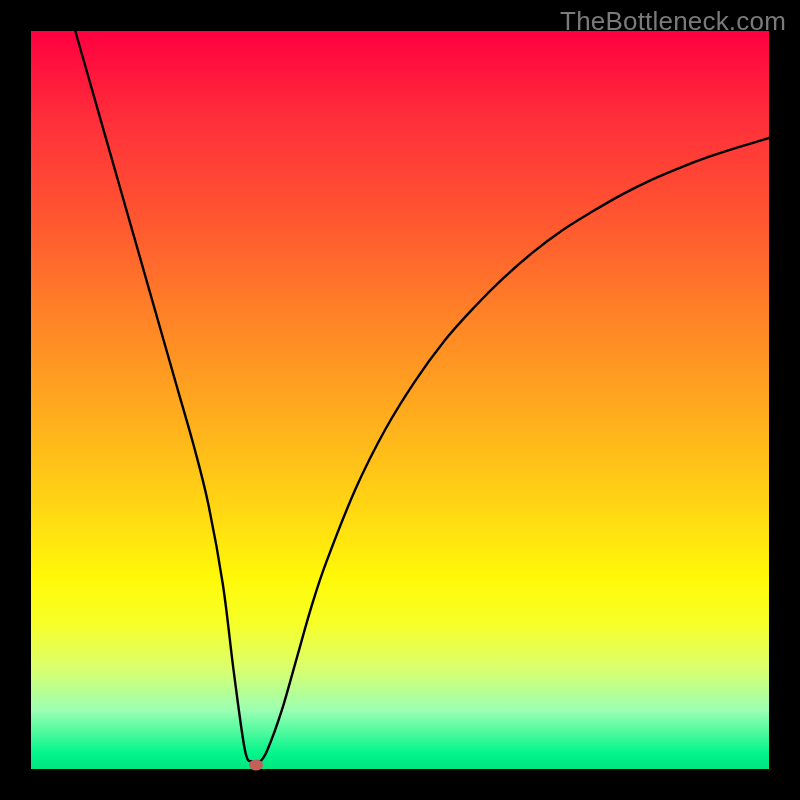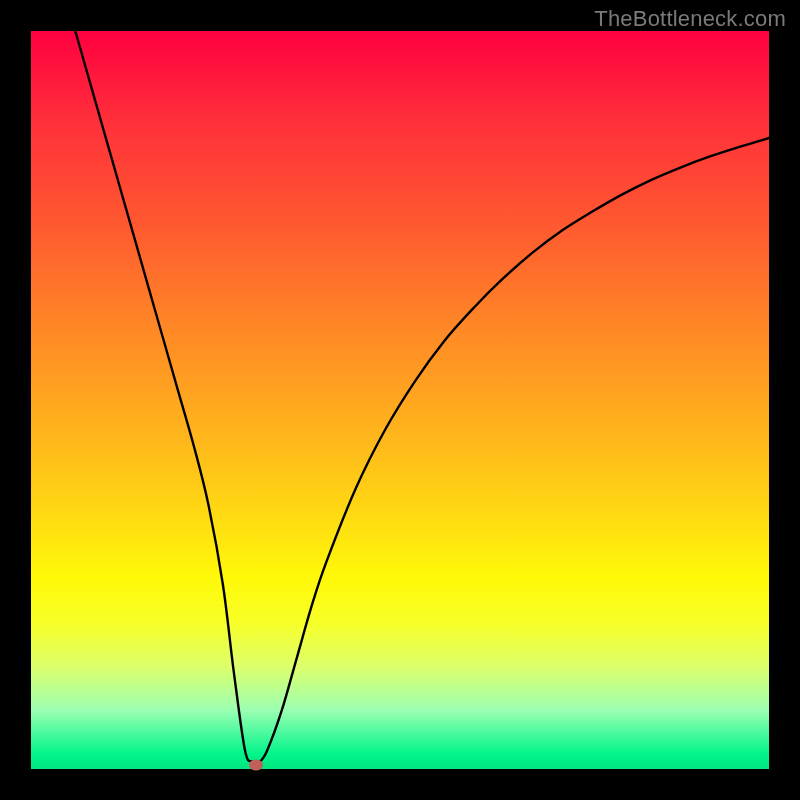--- a/index.html
+++ b/index.html
@@ -36,21 +36,21 @@
       #9cffb2 92%,
       #00f58a 98%,
       #00e680 100%
     );
   }
   .attribution {
     position: absolute;
     top: 6px;
     right: 14px;
     color: #7a7a7a;
-    font-size: 22px;
+    font-size: 26px;
     letter-spacing: 0.2px;
     font-weight: 500;
     user-select: none;
   }
   svg.curve {
     position: absolute;
     left: 0;
     top: 0;
     width: 738px;
     height: 738px;

